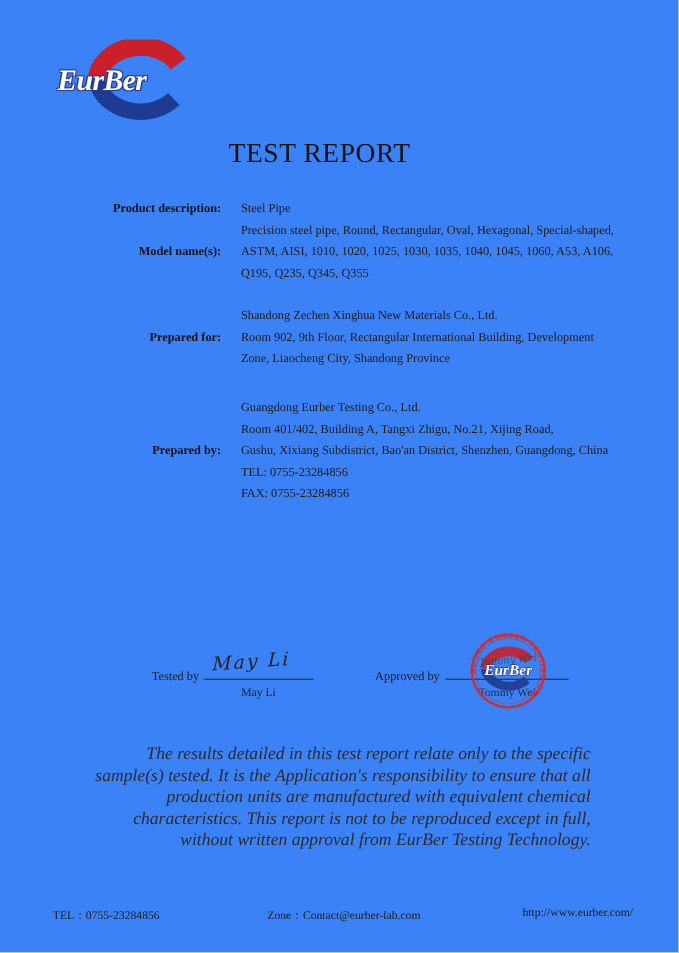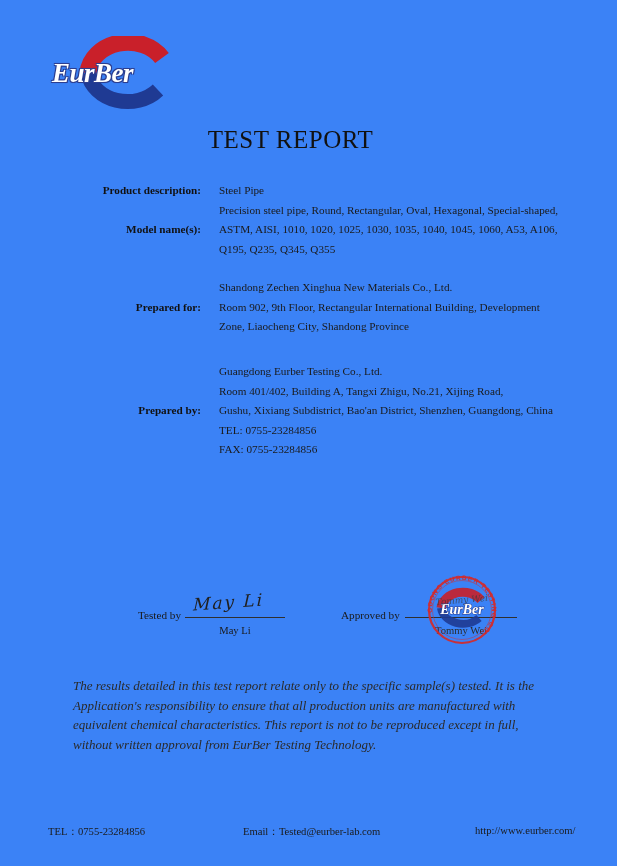--- a/index.html
+++ b/index.html
@@ -186,25 +186,25 @@
     pointer-events: none;
   }
   .stamp svg { display: block; }
 
   
   .disclaimer {
     position: absolute;
     left: 73px;
     top: 676px;
     width: 464px;
-    font-size: 13px;
+    font-size: 16px;
     font-style: italic;
     line-height: 19.6px;
     color: #2a2a2a;
-    text-align: left;
+    text-align: right;
   }
 
   
   .footer {
     position: absolute;
     left: 0;
     top: 825px;
     width: 488px;
     height: 18px;
     font-size: 10.6px;
@@ -312,17 +312,17 @@
       </g>
       <text x="38" y="42" text-anchor="middle" font-family="'Liberation Serif', serif" font-style="italic" font-weight="bold" font-size="14" fill="#ffffff" stroke="#2c3e8f" stroke-width="1.1" paint-order="stroke">EurBer</text>
       <text x="38" y="31" text-anchor="middle" font-family="'DejaVu Serif', serif" font-style="italic" font-size="9" fill="#3a3a3a" opacity="0.72" transform="rotate(-5 38 31)">Tommy Wei</text>
     </svg>
   </div>
 
   <div class="disclaimer">The results detailed in this test report relate only to the specific sample(s) tested. It is the Application's responsibility to ensure that all production units are manufactured with equivalent chemical characteristics. This report is not to be reproduced except in full, without written approval from EurBer Testing Technology.</div>
 
   <div class="footer">
     <div class="footer-item" id="footer-tel">TEL：0755-23284856</div>
-    <div class="footer-item" id="footer-email">Email：Tested@eurber-lab.com</div>
+    <div class="footer-item" id="footer-email">Zone：Contact@eurber-lab.com</div>
     <div class="footer-item" id="footer-web">http://www.eurber.com/</div>
   </div>
 
 </div>
 
 </body></html>

